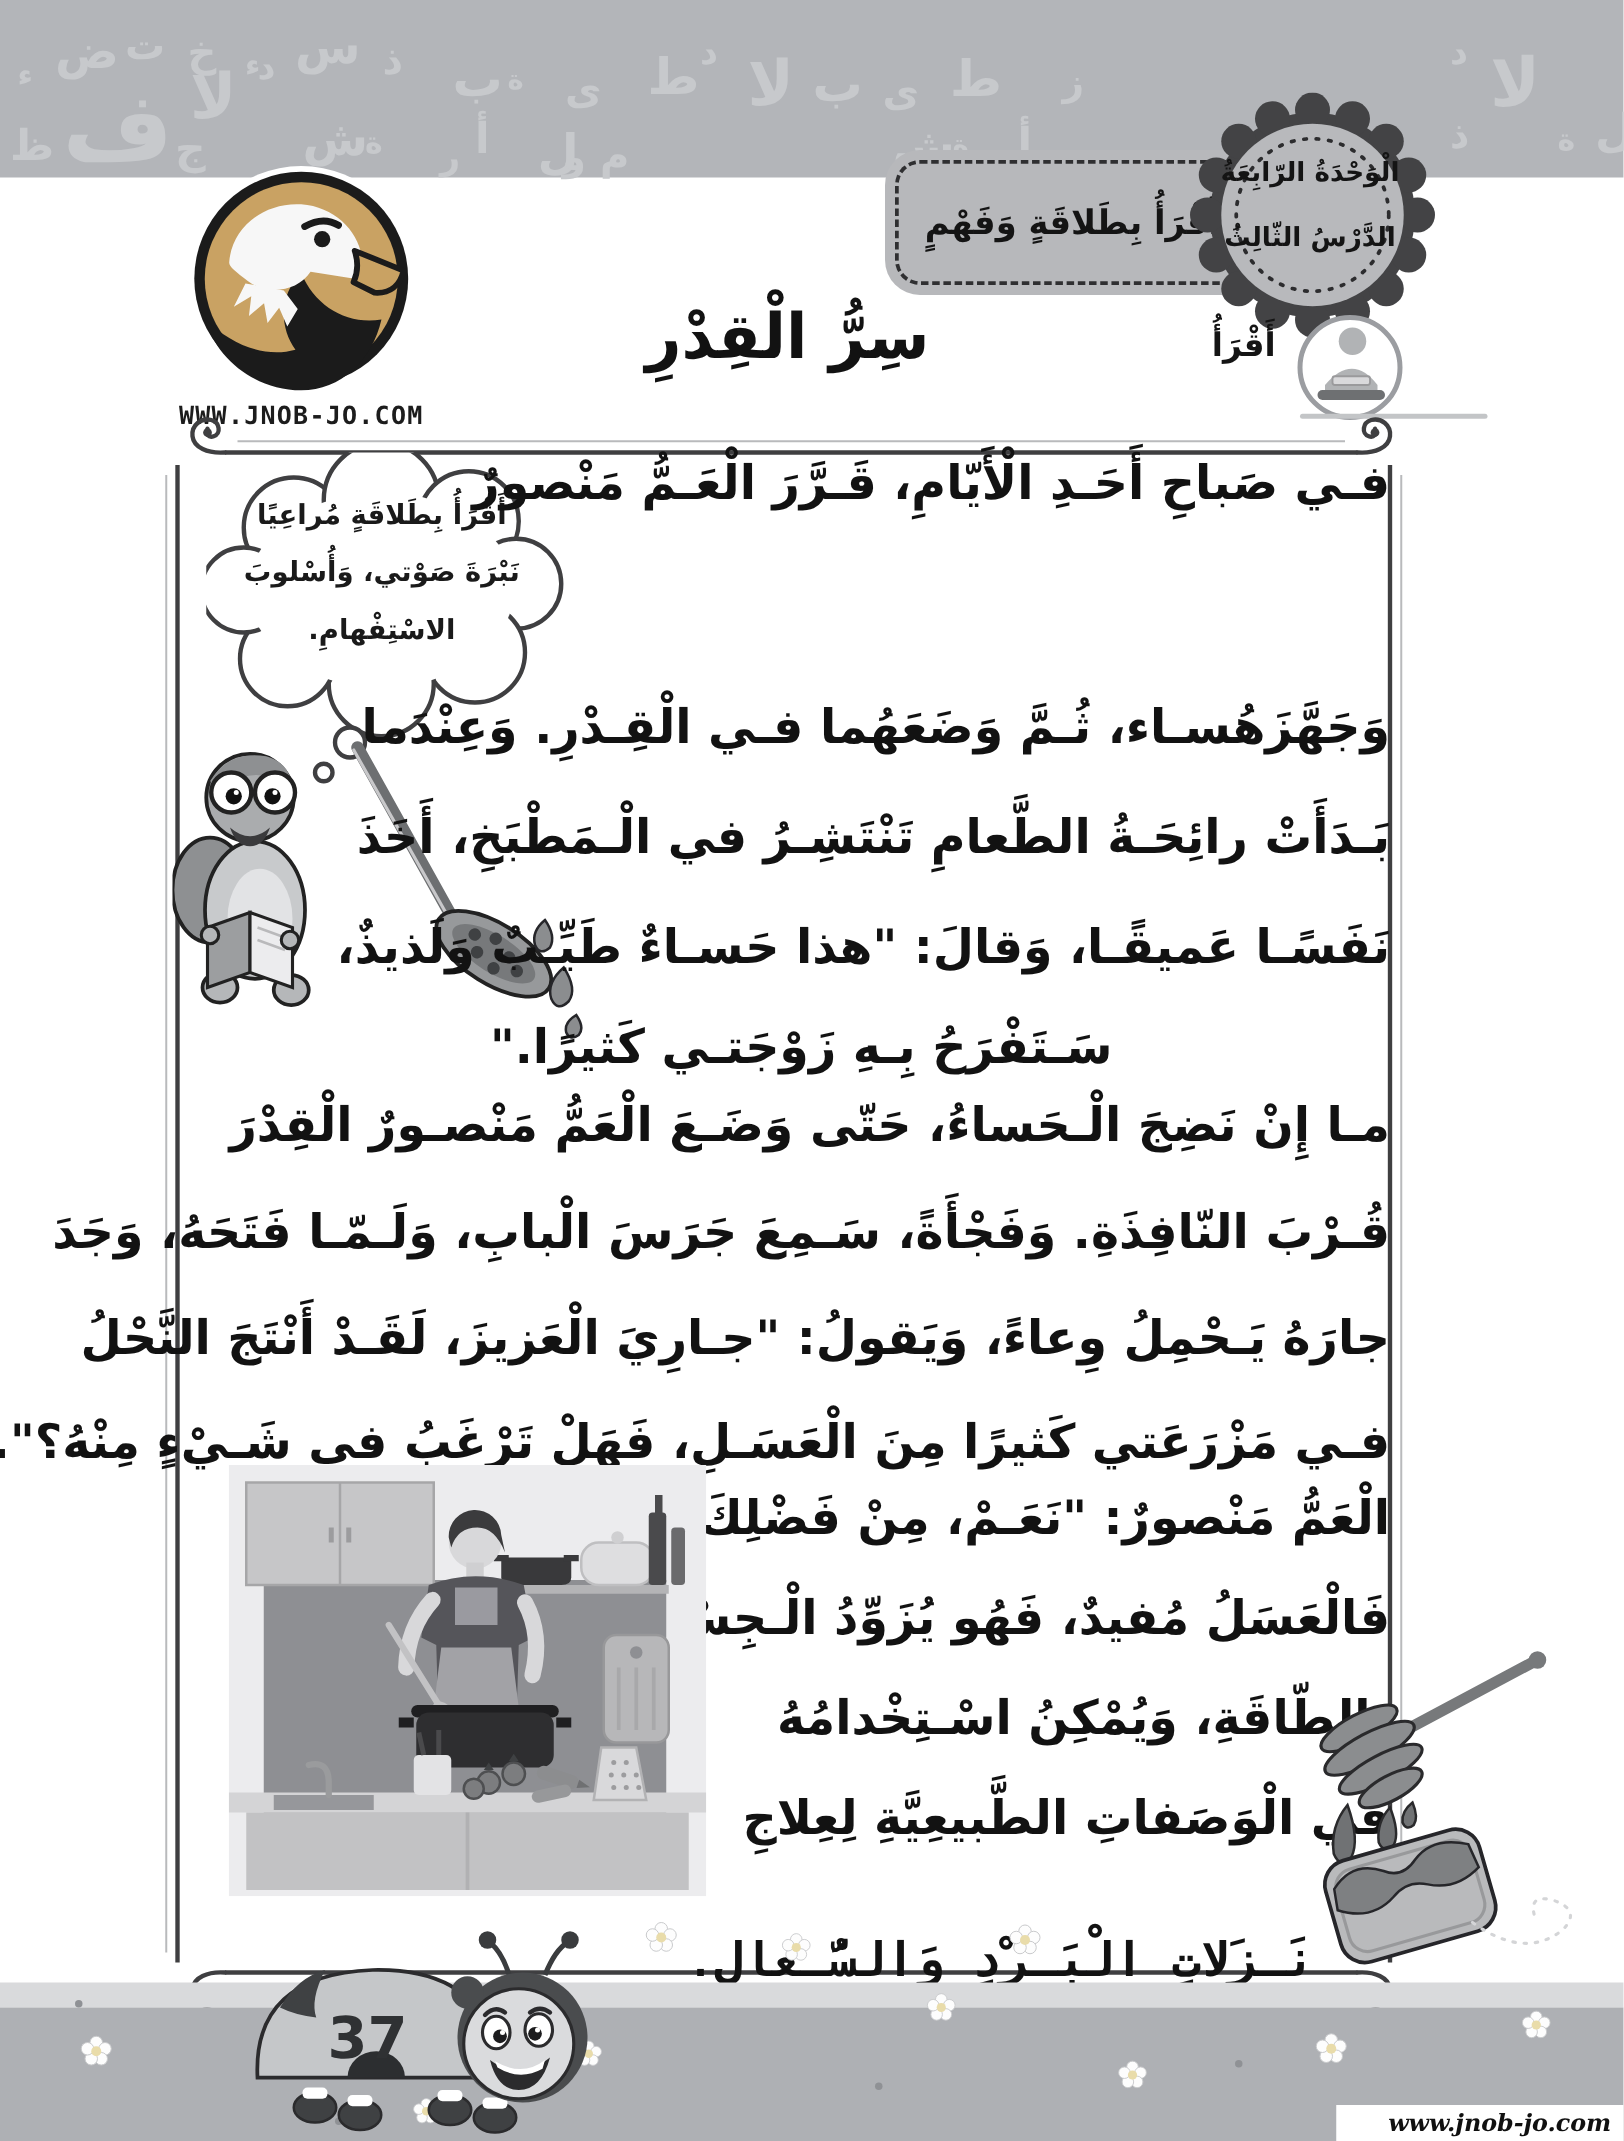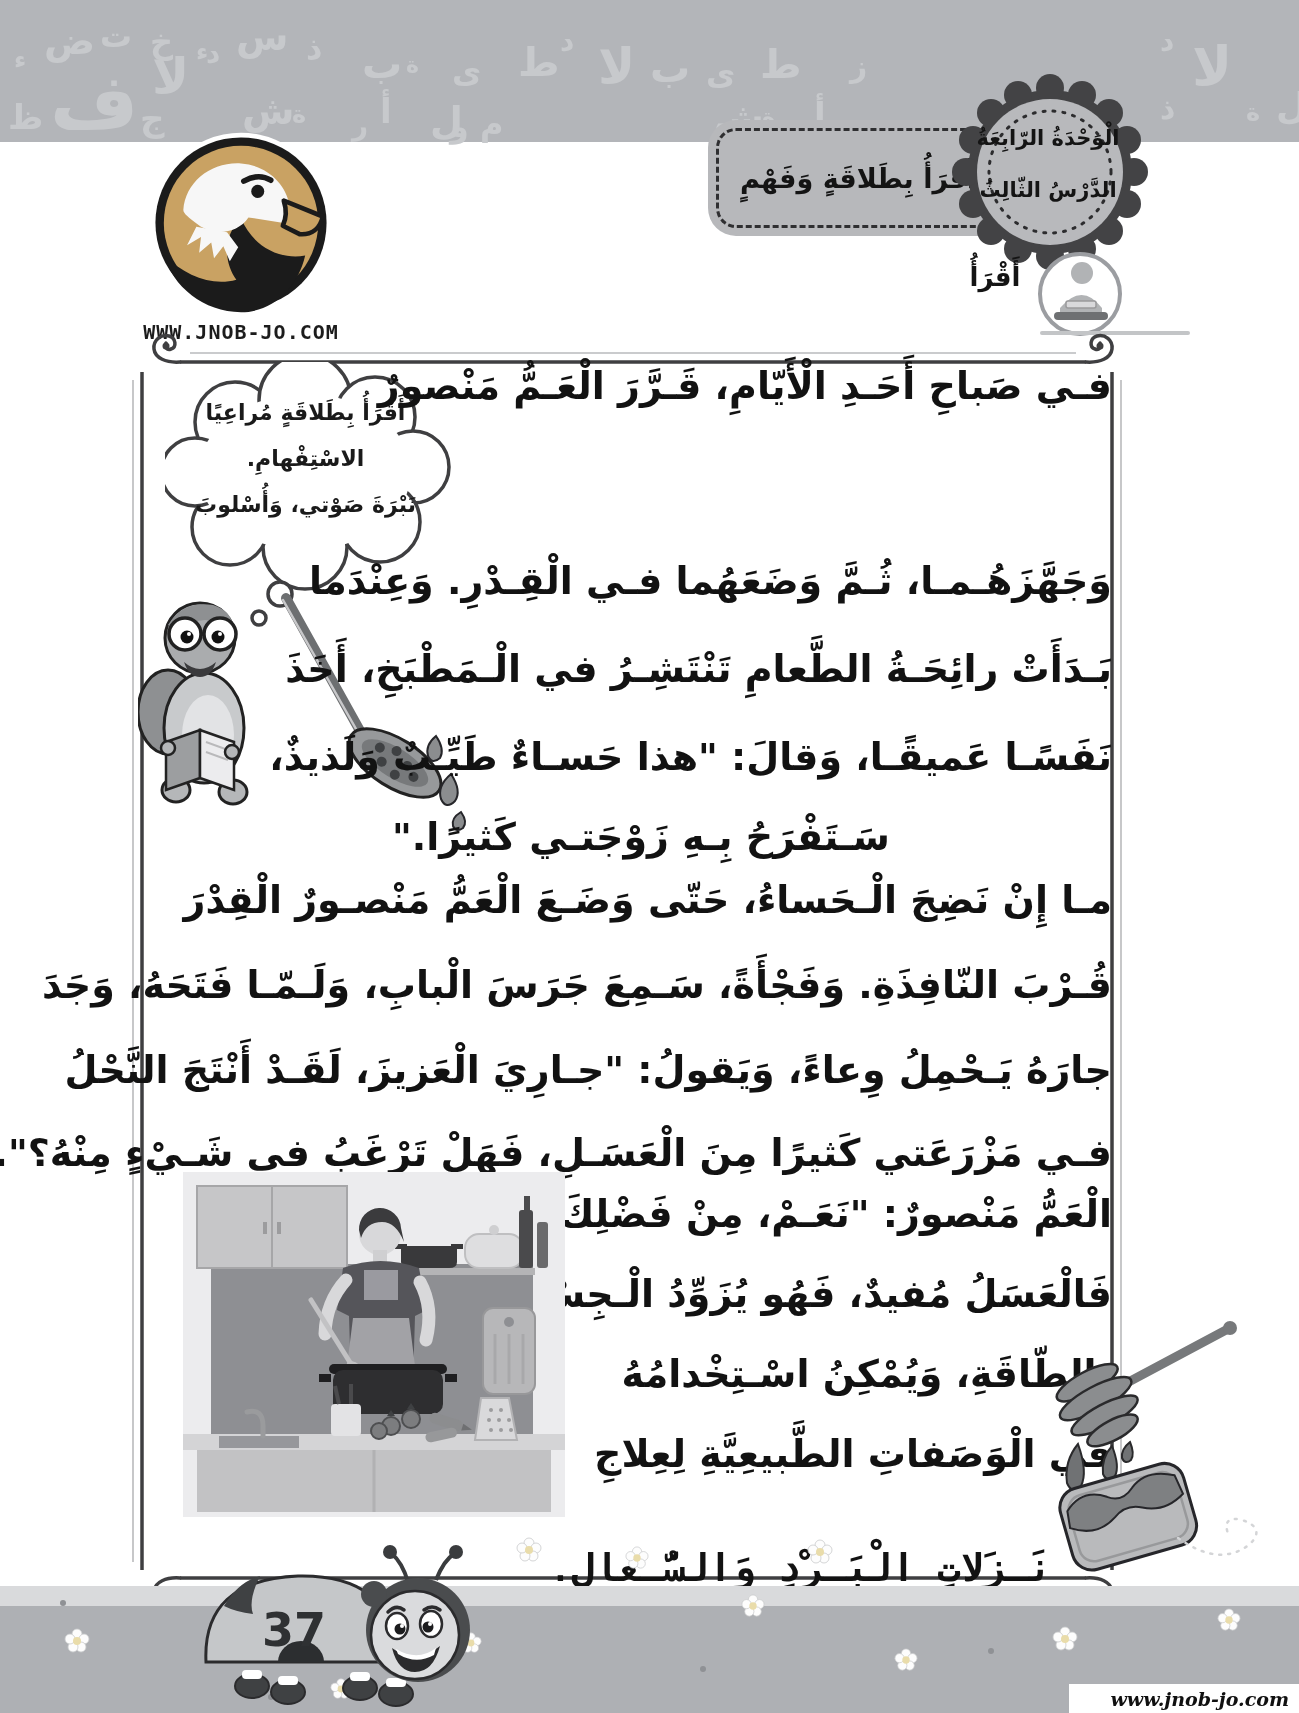--- a/index.html
+++ b/index.html
@@ -133,20 +133,21 @@
         <circle cx="21" cy="66" r="14"></circle>
         <circle cx="39" cy="39" r="14"></circle>
       <circle cx="66" cy="21" r="14"></circle>
     </g>
     <circle cx="98" cy="98" r="73" fill="#b8b9bc"></circle>
     <circle cx="98" cy="98" r="61" fill="none" stroke="#2c2c2e" stroke-width="3" stroke-dasharray="2 8" stroke-linecap="round"></circle>
   </svg>
   <div class="badge-line l1">الْوَحْدَةُ الرّابِعَةُ</div>
   <div class="badge-line l2">الدَّرْسُ الثّالِثُ</div>
 
+  <div class="page-title">سِرُّ الْقِدْرِ</div>
 
   <svg class="read-icon-svg" width="104" height="100" viewBox="0 0 104 100">
     <circle cx="52" cy="48" r="40" fill="#ffffff" stroke="#9b9da1" stroke-width="4"></circle>
     <circle cx="54" cy="27" r="11" fill="#b1b3b5"></circle>
     <path d="M32,62 Q54,36 74,62 L74,66 L32,66 Z" fill="#b1b3b5"></path>
     <rect x="38" y="55" width="30" height="7" rx="2" fill="#d9d9db" stroke="#9a9a9c" stroke-width="1.5"></rect>
     <rect x="26" y="66" width="54" height="8" rx="4" fill="#6e7072"></rect>
   </svg>
   <div class="read-label">أَقْرَأُ</div>
   <div class="read-underline"></div>
@@ -182,22 +183,22 @@
         <circle cx="140" cy="185" r="42"></circle>
       <circle cx="65" cy="165" r="38"></circle>
         <circle cx="30" cy="110" r="34"></circle>
       <circle cx="115" cy="232" r="12"></circle>
         <circle cx="94" cy="256" r="7"></circle>
     </g>
     <ellipse cx="140" cy="110" rx="106" ry="78" fill="#ffffff"></ellipse>
   </svg>
   <div class="bubble-text">
     <div>أَقْرَأُ بِطَلاقَةٍ مُراعِيًا</div>
+    <div>نَبْرَةَ صَوْتي، وَأُسْلوبَ</div>
     <div>الاسْتِفْهامِ.</div>
-    <div>نَبْرَةَ صَوْتي، وَأُسْلوبَ</div>
   </div>
 
   <svg class="abs" style="left:138px;top:580px;" width="135" height="230" viewBox="0 0 135 230">
     <ellipse cx="30" cy="132" rx="30" ry="42" fill="#8e9092" stroke="#222" stroke-width="3"></ellipse>
     <ellipse cx="66" cy="148" rx="40" ry="55" fill="#c8cacc" stroke="#222" stroke-width="3"></ellipse>
     <ellipse cx="70" cy="155" rx="26" ry="40" fill="#e2e3e5"></ellipse>
     <ellipse cx="38" cy="210" rx="14" ry="12" fill="#b5b7b9" stroke="#222" stroke-width="3"></ellipse>
     <ellipse cx="95" cy="212" rx="14" ry="12" fill="#b5b7b9" stroke="#222" stroke-width="3"></ellipse>
     <circle cx="62" cy="58" r="35" fill="#aaacae" stroke="#222" stroke-width="3"></circle>
     <path d="M30,45 Q45,20 75,25 Q92,30 95,45 L88,50 Q70,30 40,50 Z" fill="#8e9092"></path>
@@ -229,21 +230,21 @@
         <circle cx="113" cy="181" r="5" fill="#3f4143"></circle>
       <circle cx="131" cy="185" r="5" fill="#3f4143"></circle>
         <circle cx="148" cy="177" r="5" fill="#3f4143"></circle>
     </g>
     <path d="M166,148 q9,13 4,22 q-8,7 -12,-2 q-3,-11 8,-20 z" fill="#8b8d8f" stroke="#26262a" stroke-width="2"></path>
     <path d="M181,186 q11,17 4,27 q-9,9 -14,-2 q-4,-13 10,-25 z" fill="#8b8d8f" stroke="#26262a" stroke-width="2"></path>
     <path d="M191,224 q7,10 2,16 q-7,5 -10,-2 q-2,-8 8,-14 z" fill="#8b8d8f" stroke="#26262a" stroke-width="2"></path>
   </svg>
 
   <div class="story-line" style="right:187px;top:364px;margin-left:32px;">فـي صَباحِ أَحَـدِ الْأَيّامِ، قَـرَّرَ الْعَـمُّ مَنْصورٌ</div>
-  <div class="story-line" style="right:187px;top:559px;">وَجَهَّزَهُـمـا، ثُـمَّ وَضَعَهُما فـي الْقِـدْرِ. وَعِنْدَما</div>
+  <div class="story-line" style="right:187px;top:559px;">وَجَهَّزَهُسـاء، ثُـمَّ وَضَعَهُما فـي الْقِـدْرِ. وَعِنْدَما</div>
   <div class="story-line" style="right:187px;top:647px;">بَـدَأَتْ رائِحَـةُ الطَّعامِ تَنْتَشِـرُ في الْـمَطْبَخِ، أَخَذَ</div>
   <div class="story-line" style="right:187px;top:735px;">نَفَسًـا عَميقًـا، وَقالَ: "هذا حَسـاءٌ طَيِّـبٌ وَلَذيذٌ،</div>
   <div class="story-line" style="right:409px;top:815px;">سَـتَفْرَحُ بِـهِ زَوْجَتـي كَثيرًا."</div>
 
   <div class="story-line" style="right:187px;top:878px;">مـا إِنْ نَضِجَ الْـحَساءُ، حَتّى وَضَـعَ الْعَمُّ مَنْصـورٌ الْقِدْرَ</div>
   <div class="story-line" style="right:187px;top:963px;">قُـرْبَ النّافِذَةِ. وَفَجْأَةً، سَـمِعَ جَرَسَ الْبابِ، وَلَـمّـا فَتَحَهُ، وَجَدَ</div>
   <div class="story-line" style="right:187px;top:1048px;">جارَهُ يَـحْمِلُ وِعاءً، وَيَقولُ: "جـارِيَ الْعَزيزَ، لَقَـدْ أَنْتَجَ النَّحْلُ</div>
   <div class="story-line" style="right:187px;top:1131px;">فـي مَزْرَعَتي كَثيرًا مِنَ الْعَسَـلِ، فَهَلْ تَرْغَبُ في شَـيْءٍ مِنْهُ؟". رَدَّ</div>
 
   <div class="story-line" style="right:187px;top:1192px;">الْعَمُّ مَنْصورٌ: "نَعَـمْ، مِنْ فَضْلِكَ؛</div>

